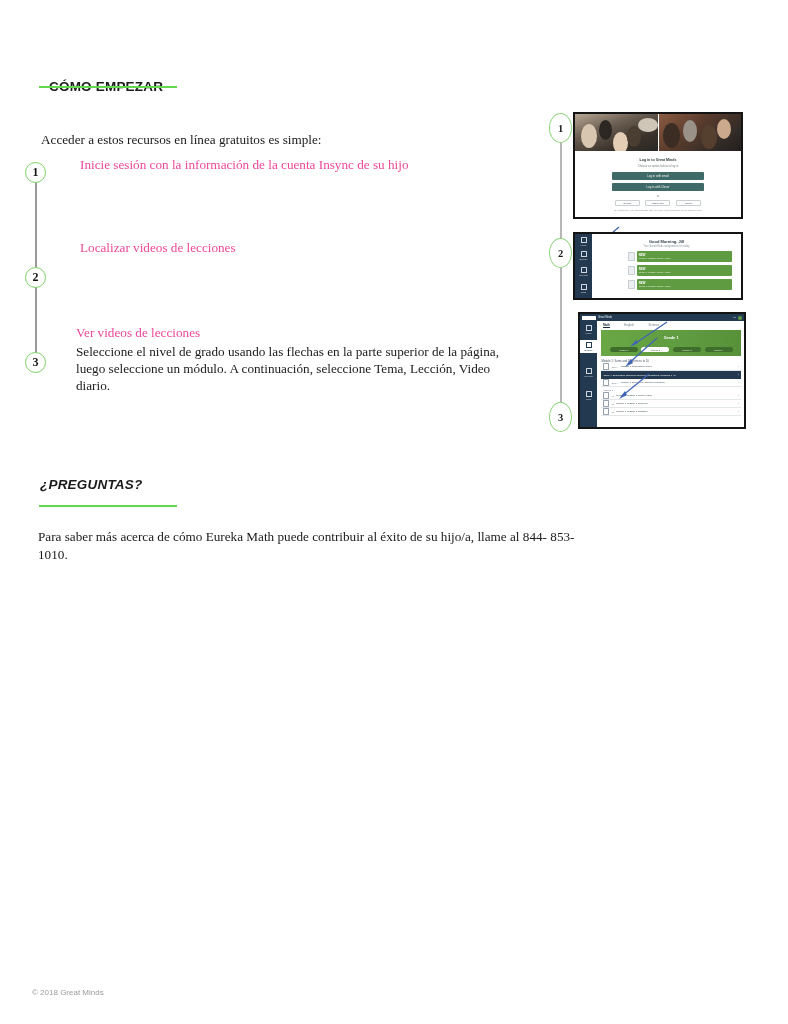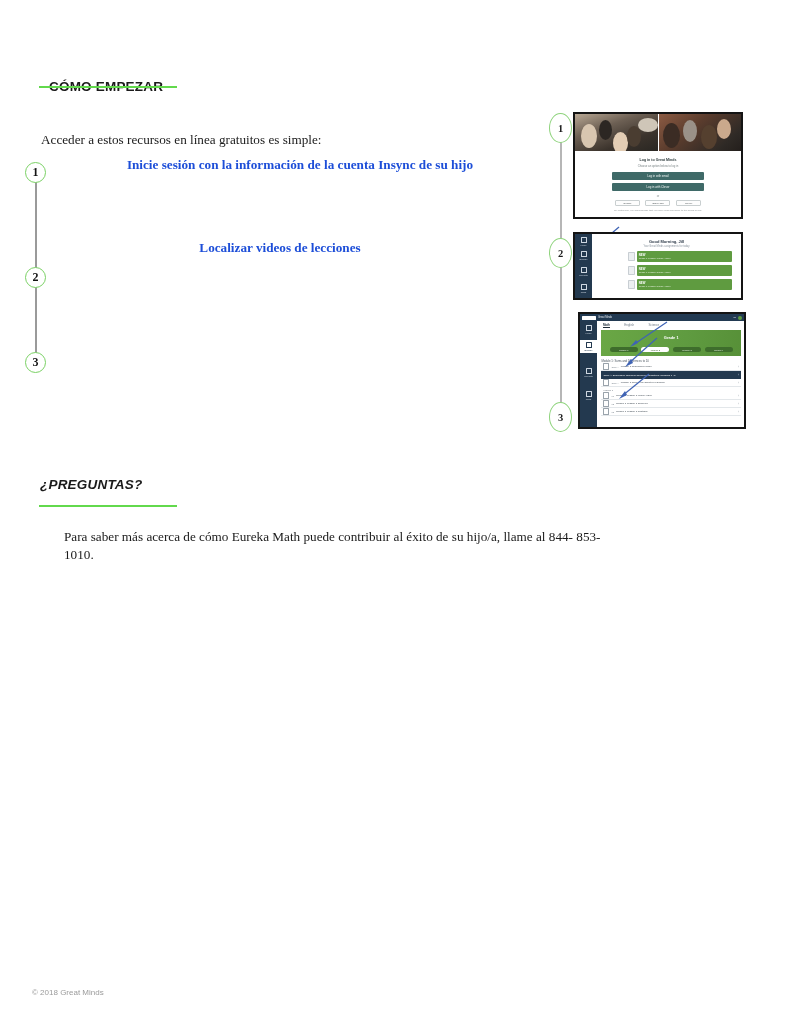--- a/index.html
+++ b/index.html
@@ -69,26 +69,25 @@
     font-size: 12px;
     color: #141414;
     display: flex;
     align-items: center;
     justify-content: center;
     z-index: 3;
   }
 
   .step-block { position: absolute; }
   .step-title {
-    font-weight: bold;
+    font-weight: normal;
     font-size: 13.2px;
-    color: #1d4ed8;
+    color: #ec4899;
     margin: 0 0 1px 0;
     line-height: 1.25;
-    text-align: center;
   }
   .step-body {
     font-size: 13.2px;
     color: #1a1a1a;
     margin: 0;
     line-height: 1.32;
   }
 
   
   .timeline-right {
@@ -415,20 +414,24 @@
   <div class="step-circle" style="left:25px; top:352px;">3</div>
 
   <div class="step-block" style="left:80px; top:157px; width:440px;">
     <p class="step-title">Inicie sesión con la información de la cuenta Insync de su hijo</p>
   </div>
 
   <div class="step-block" style="left:80px; top:240px; width:400px;">
     <p class="step-title">Localizar videos de lecciones</p>
   </div>
 
+  <div class="step-block" style="left:76px; top:325px; width:425px;">
+    <p class="step-title">Ver videos de lecciones</p>
+    <p class="step-body">Seleccione el nivel de grado usando las flechas en la parte superior de la página, luego seleccione un módulo. A continuación, seleccione Tema, Lección, Video diario.</p>
+  </div>
 
   <div class="timeline-right"></div>
   <div class="oval" style="top:113px;">1</div>
   <div class="oval" style="top:238px;">2</div>
   <div class="oval" style="top:402px;">3</div>
 
   <div class="shot" style="left:573px; top:112px; width:170px; height:107px;">
     <div class="s1-photos">
       <div class="photo a">
         <div class="blob" style="left:6px;  top:10px; width:16px; height:24px; background:#d8c6b0;"></div>
@@ -609,17 +612,17 @@
     <polygon points="7,31 15,27 13,23" fill="#3f63b5"></polygon>
   </svg>
   <svg class="arrow" style="left:612px; top:372px; width:40px; height:30px;" viewBox="0 0 40 30">
     <line x1="37" y1="2" x2="10" y2="24" stroke="#3f63b5" stroke-width="1.2"></line>
     <polygon points="7,27 15,23 13,19" fill="#3f63b5"></polygon>
   </svg>
 
   <div class="section-head" style="left:40px; top:477px;font-style:italic;">¿PREGUNTAS?</div>
   <div class="rule" style="left:39px; top:505px;"></div>
 
-  <div style="position:absolute; left:64px; top:528px; width:540px; font-size:13.2px; line-height:1.4;">Para saber más acerca de cómo Eureka Math puede contribuir al éxito de su hijo/a, llame al 844- 853-1010.</div>
+  <div style="position:absolute; left:38px; top:528px; width:540px; font-size:13.2px; line-height:1.4;">Para saber más acerca de cómo Eureka Math puede contribuir al éxito de su hijo/a, llame al 844- 853-1010.</div>
 
   <div class="footer">© 2018 Great Minds</div>
 
 </div>
 
 </body></html>

